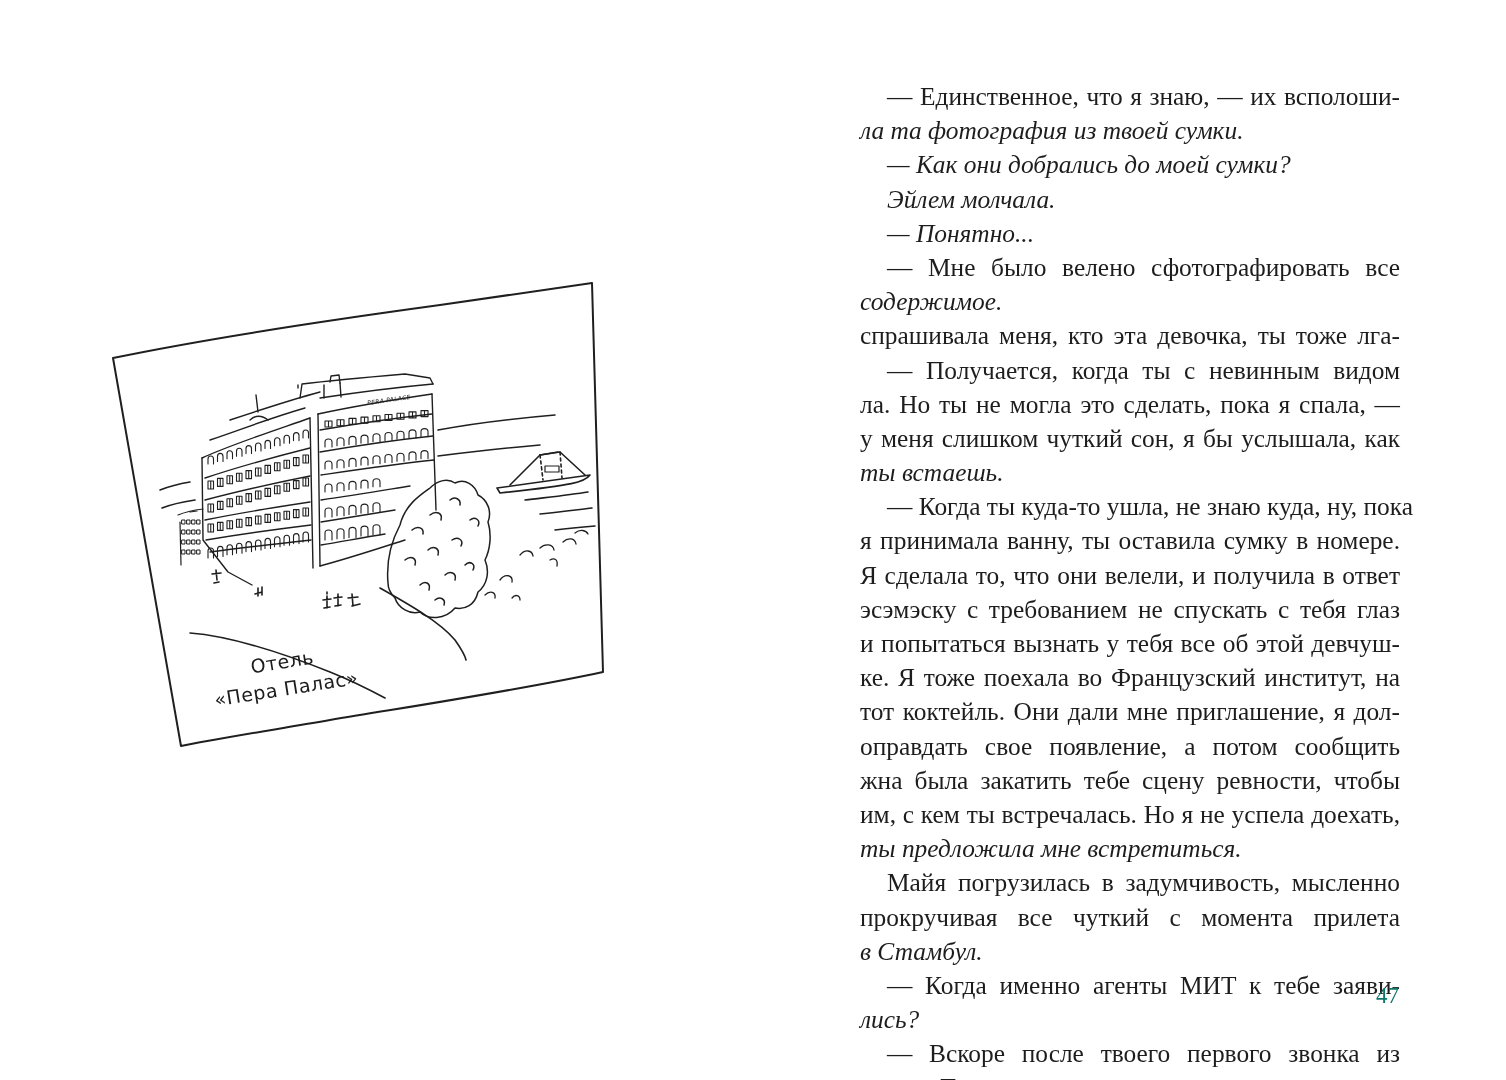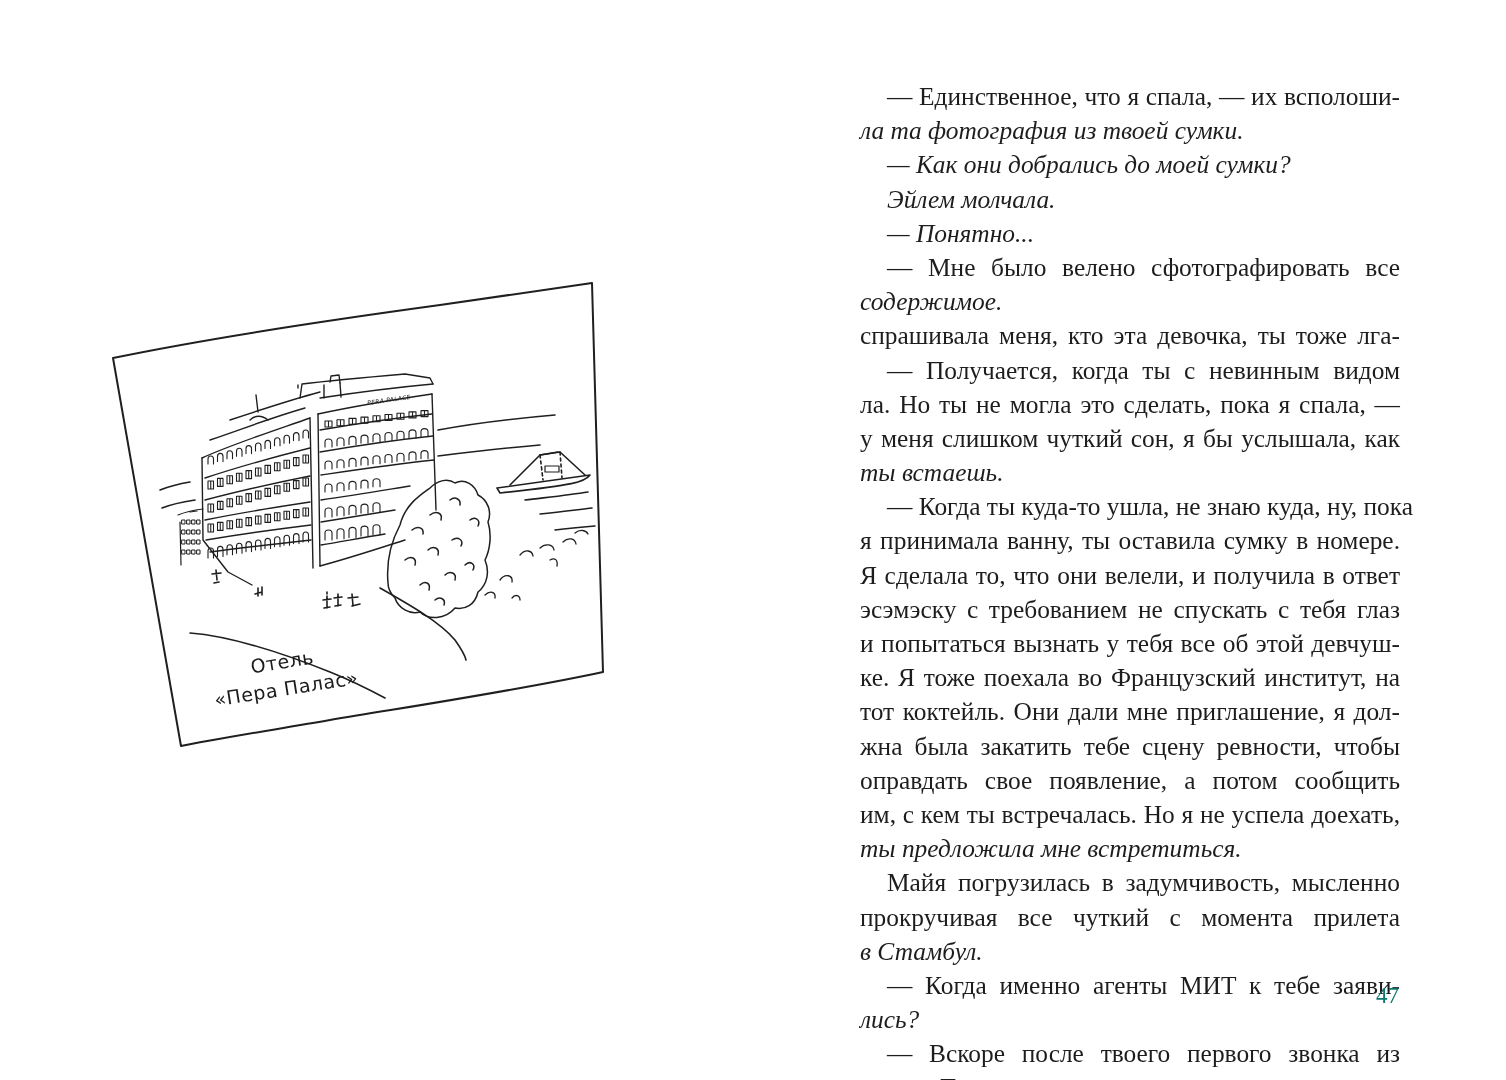--- a/index.html
+++ b/index.html
@@ -263,41 +263,41 @@
         <div>Отель</div>
         <div>«Пера Палас»</div>
       </div>
       <div style="position:absolute;left:367px;top:396px;font-family:'DejaVu Sans',sans-serif;font-size:6px;font-style:italic;transform:rotate(-8deg);color:#1f1f1f;letter-spacing:0.3px;">PERA PALACE</div>
     </div>
   </div>
 
   <div class="right-page"></div>
 
   <div class="text-block" id="text-block">
-      <span class="line indent">— Единственное, что я спала, — их всполоши-</span>
+      <span class="line indent">— Единственное, что я знаю, — их всполоши-</span>
       <span class="line last">ла та фотография из твоей сумки.</span>
       <span class="line indent last">— Как они добрались до моей сумки?</span>
       <span class="line indent last">Эйлем молчала.</span>
       <span class="line indent last">— Понятно...</span>
       <span class="line indent">— Мне было велено сфотографировать все</span>
       <span class="line last">содержимое.</span>
       <span class="line">спрашивала меня, кто эта девочка, ты тоже лга-</span>
       <span class="line indent">— Получается, когда ты с невинным видом</span>
       <span class="line">ла. Но ты не могла это сделать, пока я спала, —</span>
       <span class="line">у меня слишком чуткий сон, я бы услышала, как</span>
       <span class="line last">ты встаешь.</span>
       <span class="line indent">— Когда ты куда-то ушла, не знаю куда, ну, пока</span>
       <span class="line">я принимала ванну, ты оставила сумку в номере.</span>
       <span class="line">Я сделала то, что они велели, и получила в ответ</span>
       <span class="line">эсэмэску с требованием не спускать с тебя глаз</span>
       <span class="line">и попытаться вызнать у тебя все об этой девчуш-</span>
       <span class="line">ке. Я тоже поехала во Французский институт, на</span>
       <span class="line">тот коктейль. Они дали мне приглашение, я дол-</span>
+      <span class="line">оправдать свое появление, а потом сообщить</span>
       <span class="line">жна была закатить тебе сцену ревности, чтобы</span>
-      <span class="line">оправдать свое появление, а потом сообщить</span>
       <span class="line">им, с кем ты встречалась. Но я не успела доехать,</span>
       <span class="line last">ты предложила мне встретиться.</span>
       <span class="line indent">Майя погрузилась в задумчивость, мысленно</span>
       <span class="line">прокручивая все чуткий с момента прилета</span>
       <span class="line last">в Стамбул.</span>
       <span class="line indent">— Когда именно агенты МИТ к тебе заяви-</span>
       <span class="line last">лись?</span>
       <span class="line indent">— Вскоре после твоего первого звонка из</span>
       <span class="line">отеля. Ты, конечно, не захочешь взглянуть на</span>
     </div>

